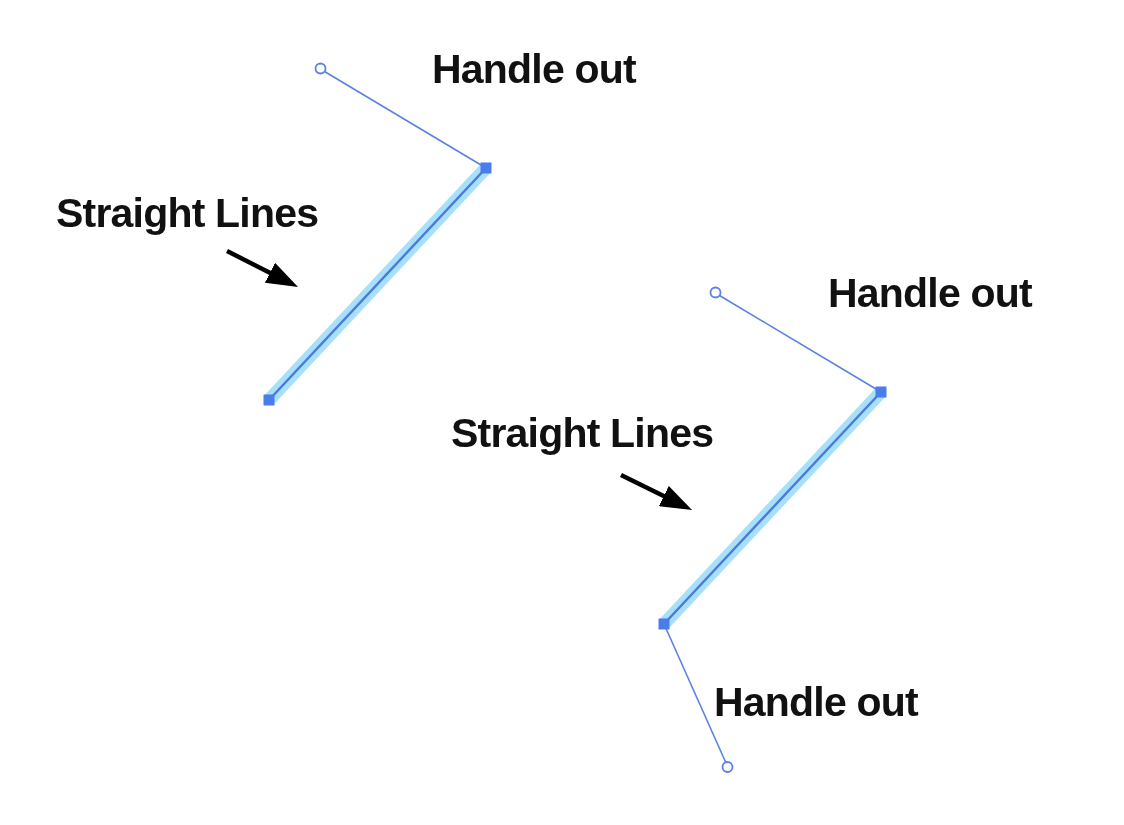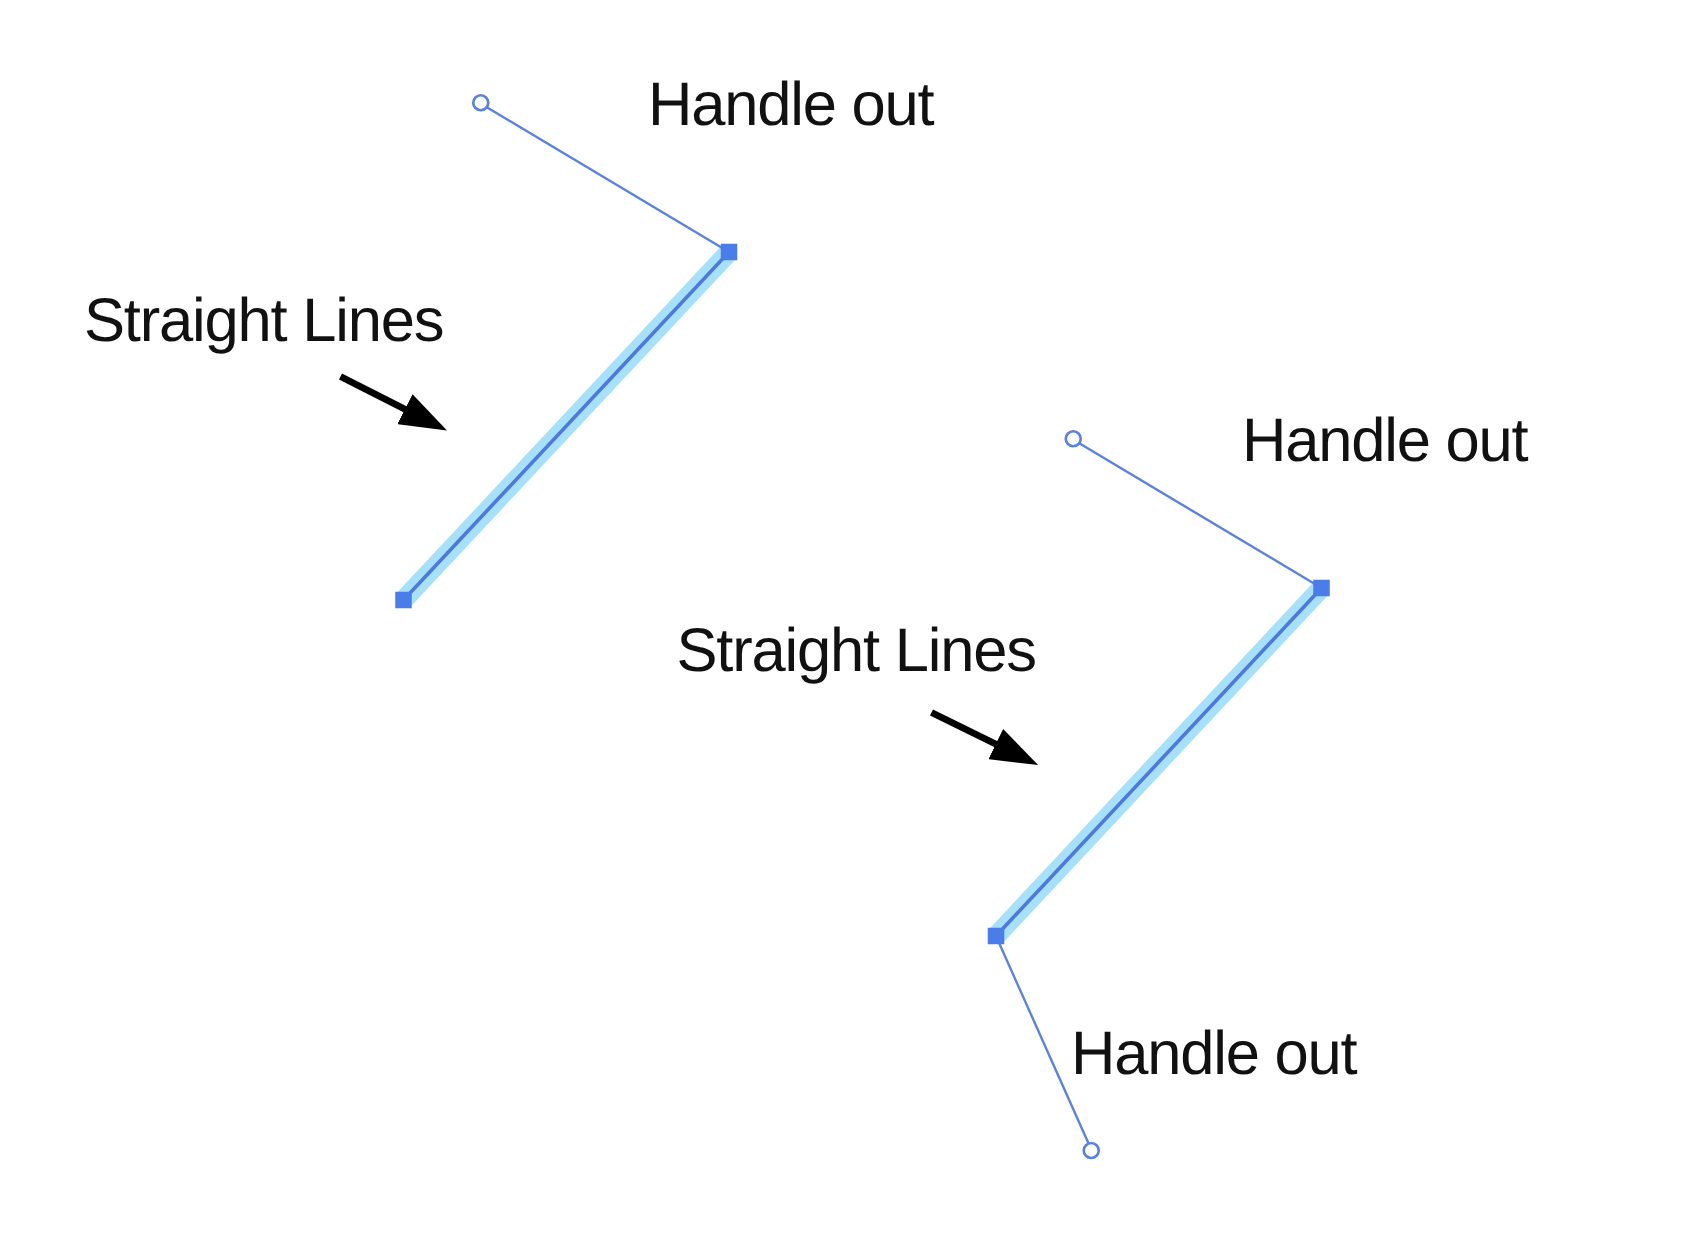--- a/index.html
+++ b/index.html
@@ -13,20 +13,21 @@
     --arrow-color:#000000;
   }
   html,body{margin:0;padding:0;}
   body{background:var(--background);}
   .canvas{
     position:relative;
     width:1104px;
     height:825px;
     background:var(--background);
     overflow:hidden;
+    font-weight:bold;
   }
   svg{display:block;}
   .highlight{
     stroke:var(--path-highlight);
     stroke-width:13;
     stroke-linecap:butt;
   }
   .segment{
     stroke:var(--path-stroke);
     stroke-width:2.4;

